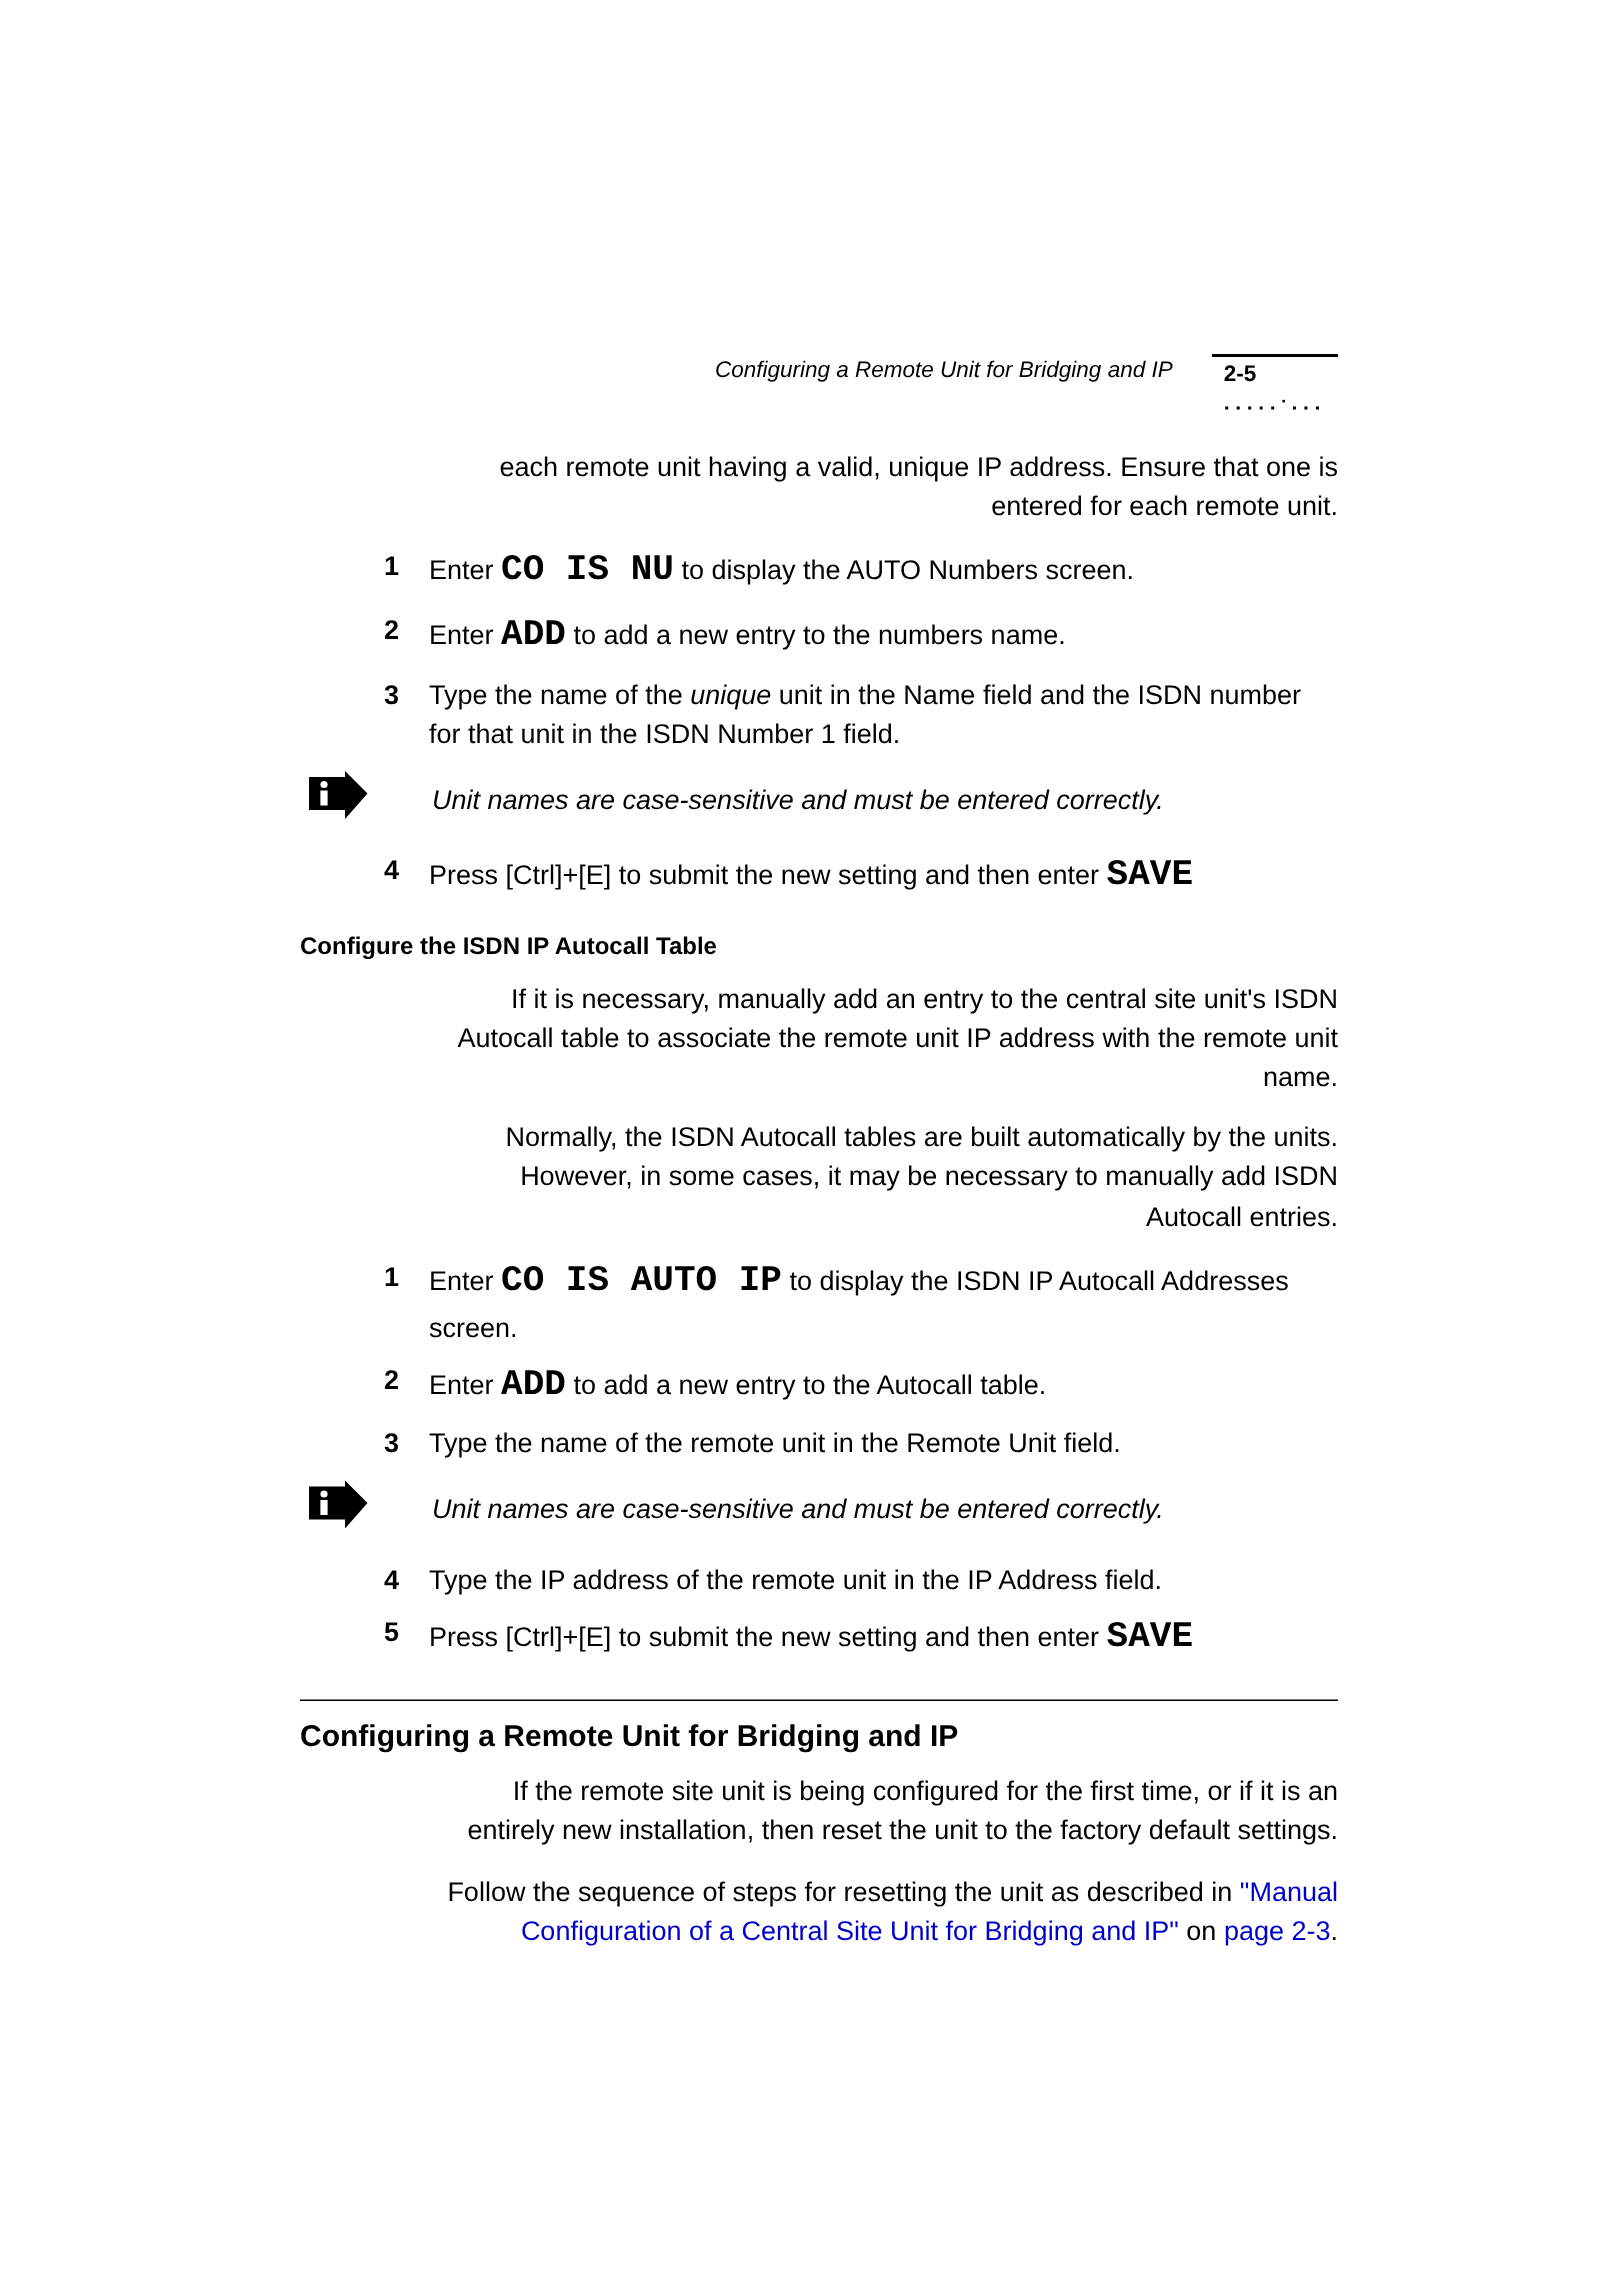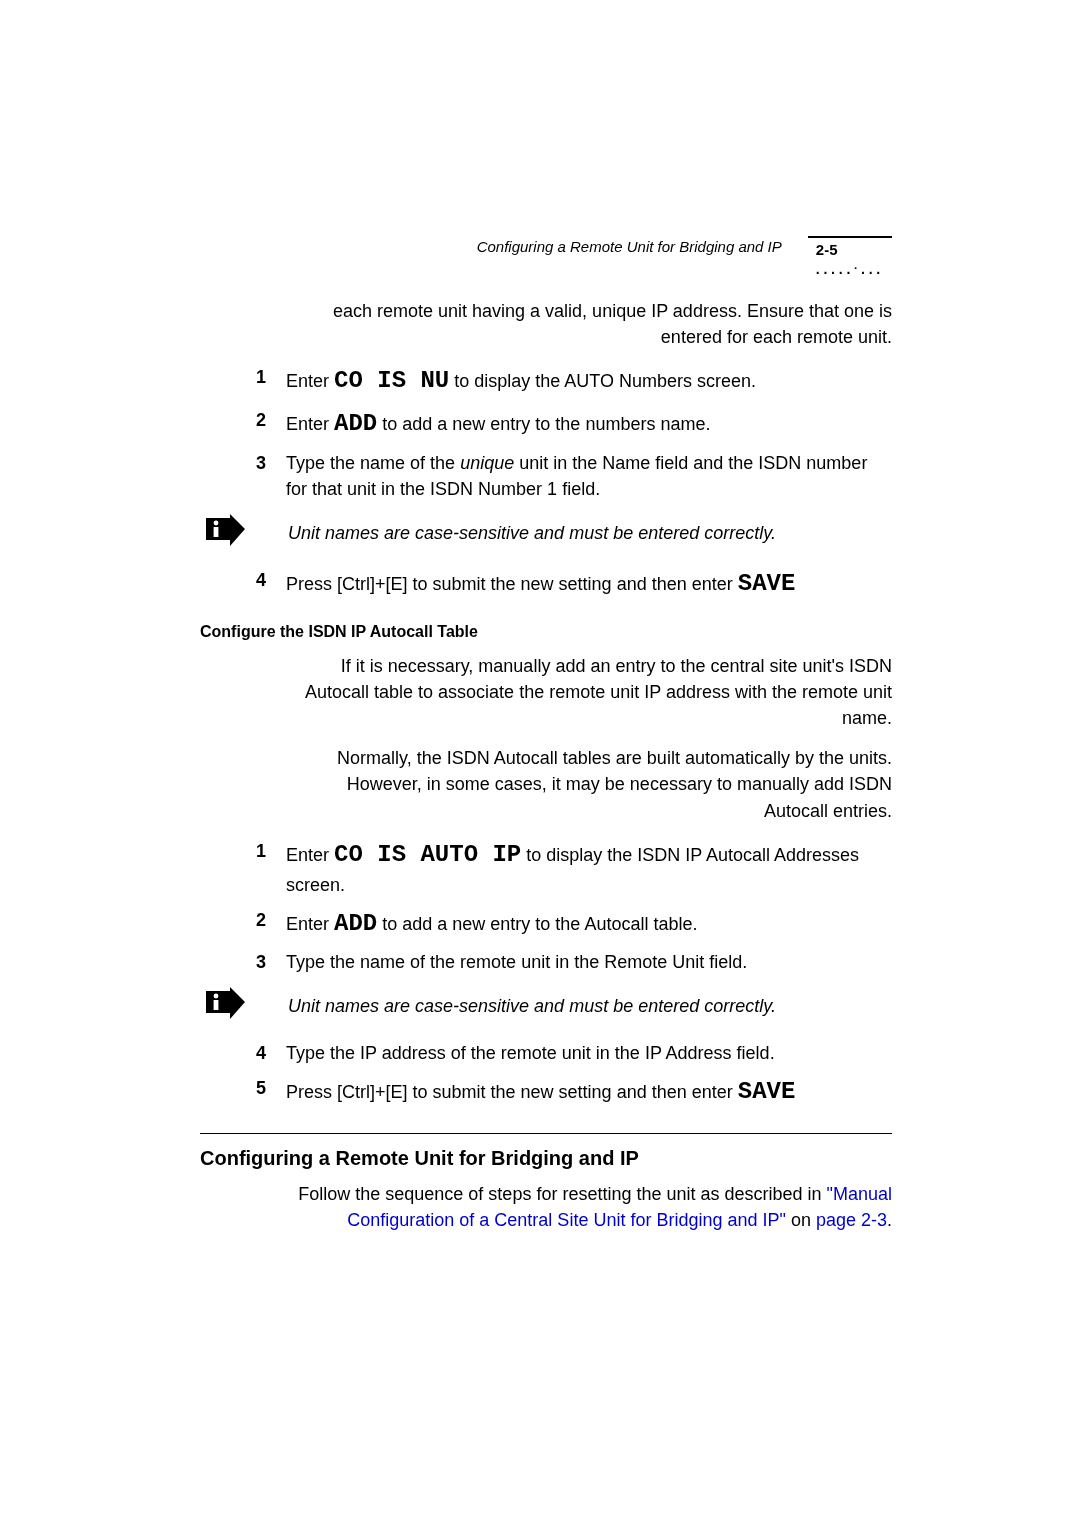--- a/index.html
+++ b/index.html
@@ -215,19 +215,20 @@
     <div class="step">
       <div class="step-num">5</div>
       <div class="step-text">
         <span>Press [Ctrl]+[E] to submit the new setting and then enter </span><span class="code">SAVE</span>
       </div>
     </div>
 
     <div class="h2-rule"></div>
     <div class="h2">Configuring a Remote Unit for Bridging and IP</div>
 
+    <div class="body-text para">If the remote site unit is being configured for the first time, or if it is an entirely new installation, then reset the unit to the factory default settings.</div>
 
     <div class="body-text para">
       <span>Follow the sequence of steps for resetting the unit as described in </span><span class="link">"Manual Configuration of a Central Site Unit for Bridging and IP"</span><span> on </span><span class="link">page 2-3</span><span>.</span>
     </div>
 
   </div>
 </div>
 
 </body></html>

